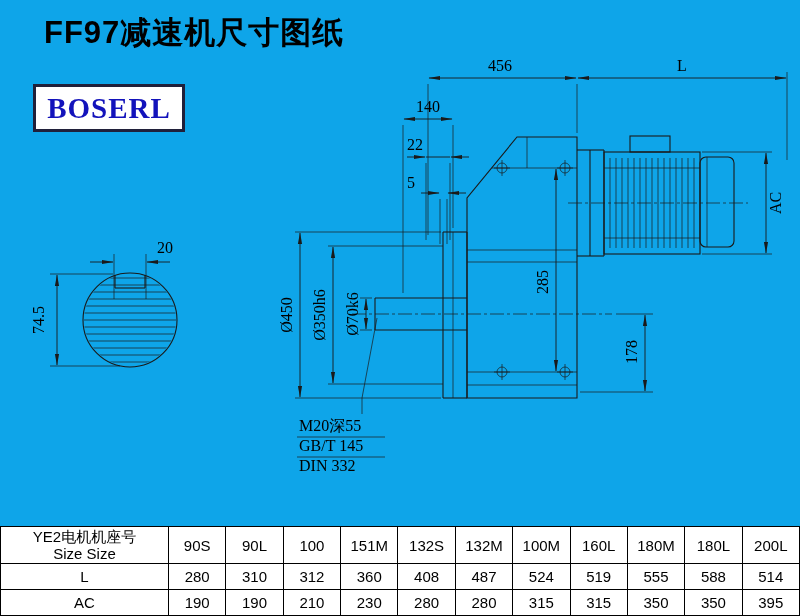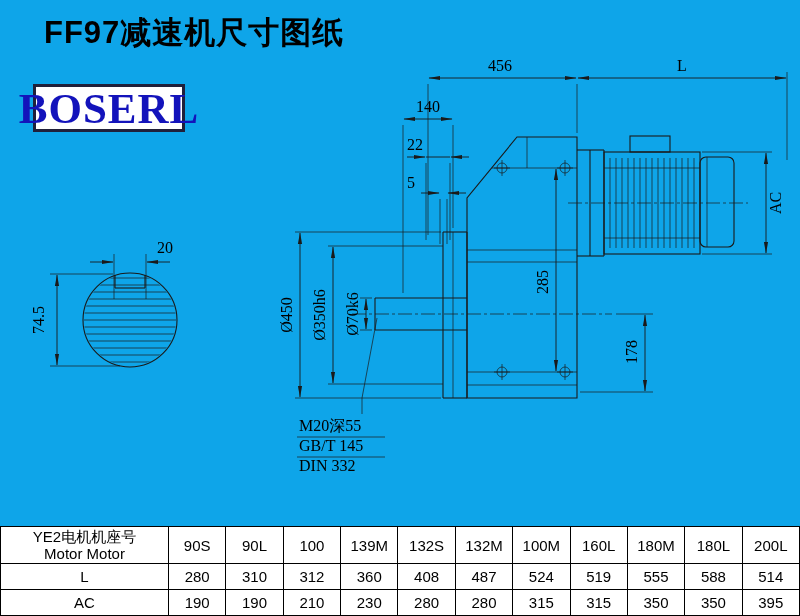--- a/index.html
+++ b/index.html
@@ -11,21 +11,21 @@
     position:absolute; left:44px; top:12px;
     font-size:31px; font-weight:bold; color:#000; letter-spacing:1px;
     white-space:nowrap;
   }
   .logo {
     position:absolute; left:33px; top:84px; width:146px; height:42px;
     border:3px solid #20203a; display:flex; align-items:center; justify-content:center;
     background:#fff;
   }
   .logo span {
-    font-family:"Liberation Serif", serif; font-size:43px; font-weight:bold;
+    font-family:"Liberation Serif", serif; font-size:29px; font-weight:bold;
     color:#1313bb; letter-spacing:1px; line-height:1;
   }
   svg.drawing { position:absolute; left:0; top:0; }
 
   
   .ln  { stroke:#1a1a1a; stroke-width:1.1; fill:none; }
   .thn { stroke:#1a1a1a; stroke-width:0.7; fill:none; }
   .dm  { stroke:#1a1a1a; stroke-width:0.9; fill:none; }
   .cl  { stroke:#1a1a1a; stroke-width:0.7; fill:none; stroke-dasharray:14 3 3 3; }
   svg text {
@@ -283,26 +283,26 @@
         <col>
         <col>
         <col>
         <col>
         <col>
     </colgroup>
     <tbody>
       <tr>
         <th class="main-hdr">
           <div class="hdr-line">YE2电机机座号</div>
-          <div class="hdr-line">Motor Motor</div>
+          <div class="hdr-line">Size Size</div>
         </th>
         <th>90S</th>
         <th>90L</th>
         <th>100</th>
-        <th>139M</th>
+        <th>151M</th>
         <th>132S</th>
         <th>132M</th>
         <th>100M</th>
         <th>160L</th>
         <th>180M</th>
         <th>180L</th>
         <th>200L</th>
       </tr>
       <tr>
         <td>L</td>

